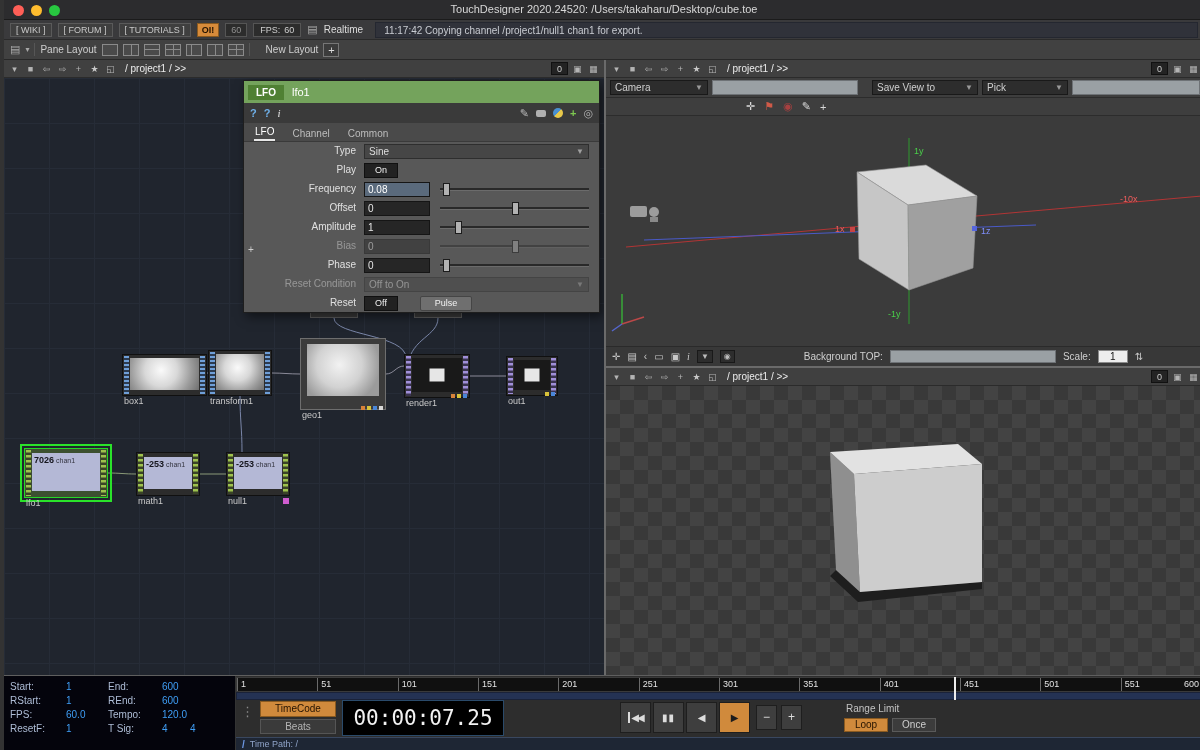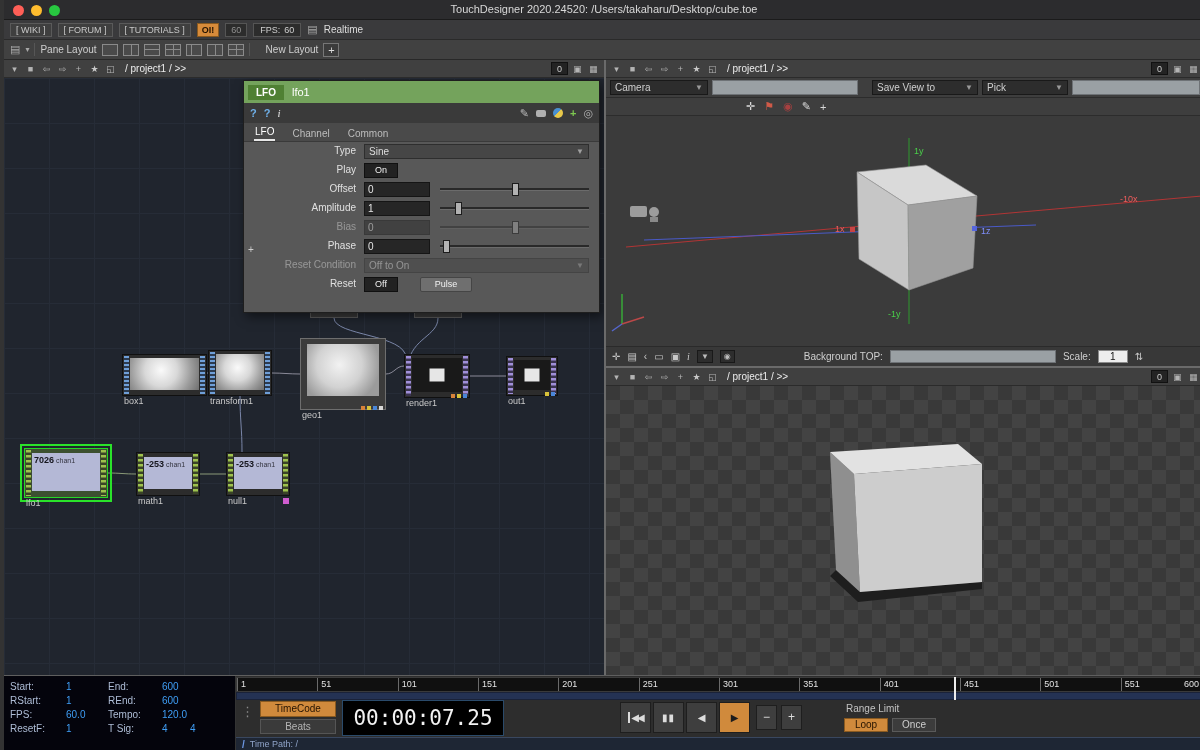--- a/index.html
+++ b/index.html
@@ -174,20 +174,21 @@
     <button class="mbtn">[ FORUM ]</button>
     <button class="mbtn">[ TUTORIALS ]</button>
     <span class="oi-badge">OI!</span>
     <span class="oi-ms">60</span>
     <span class="fpsbox">
       <span>FPS:</span>
       <span>60</span>
     </span>
     <span class="mb-ic">▤</span>
     <span style="color:#ddd;">Realtime</span>
+    <div class="statusmsg">11:17:42 Copying channel /project1/null1 chan1 for export.</div>
   </div>
 
   <div id="toolbar2">
     <span class="mb-ic">▤</span>
     <span class="mb-ic" style="font-size:8px;">▾</span>
     <div class="tb-sep"></div>
     <span style="color:#cfcfcf;">Pane Layout</span>
     <div class="lay-ic"></div>
     <div class="lay-ic v"></div>
     <div class="lay-ic h"></div>
@@ -350,20 +351,27 @@
                 <span class="caret">▼</span>
                 <span>Sine</span>
               </div>
             </div>
 
             <div class="pd-row">
               <span class="pd-label">Play</span>
               <span class="pd-toggle">On</span>
             </div>
 
+            <div class="pd-row">
+              <span class="pd-label">Frequency</span>
+              <span class="pd-field sel">0.08</span>
+              <div class="pd-slider">
+                  <div class="pd-handle" style="left:2%;"></div>
+                </div>
+            </div>
 
             <div class="pd-row">
               <span class="pd-label">Offset</span>
               <span class="pd-field">0</span>
               <div class="pd-slider">
                   <div class="pd-handle" style="left:48%;"></div>
                 </div>
             </div>
 
             <div class="pd-row">

